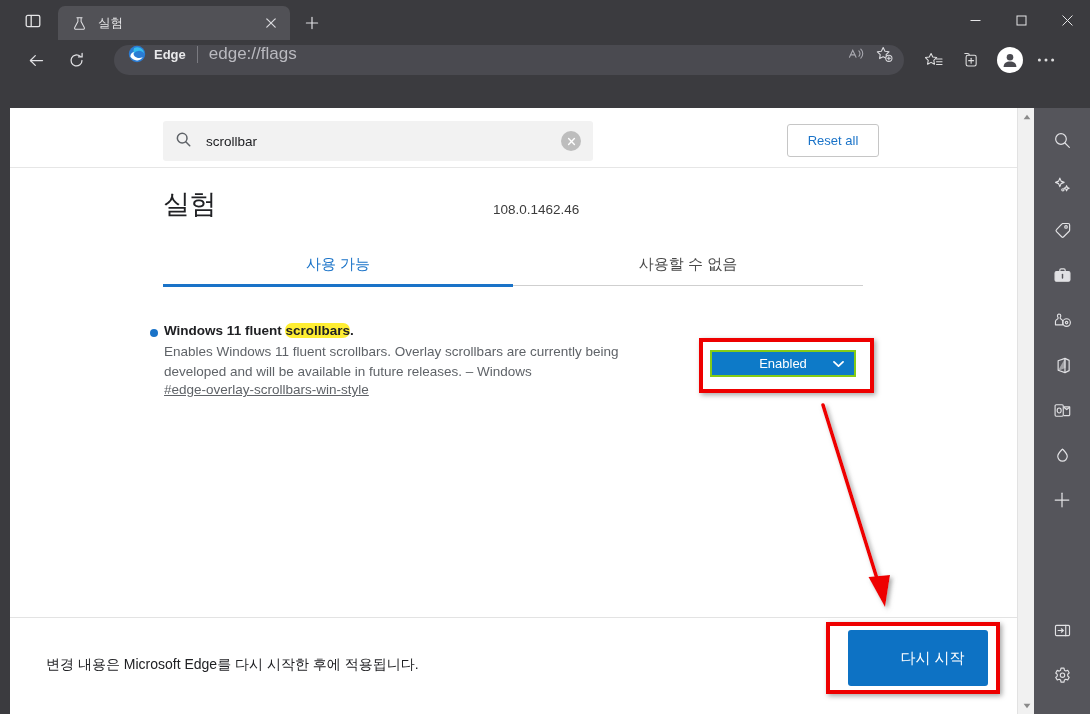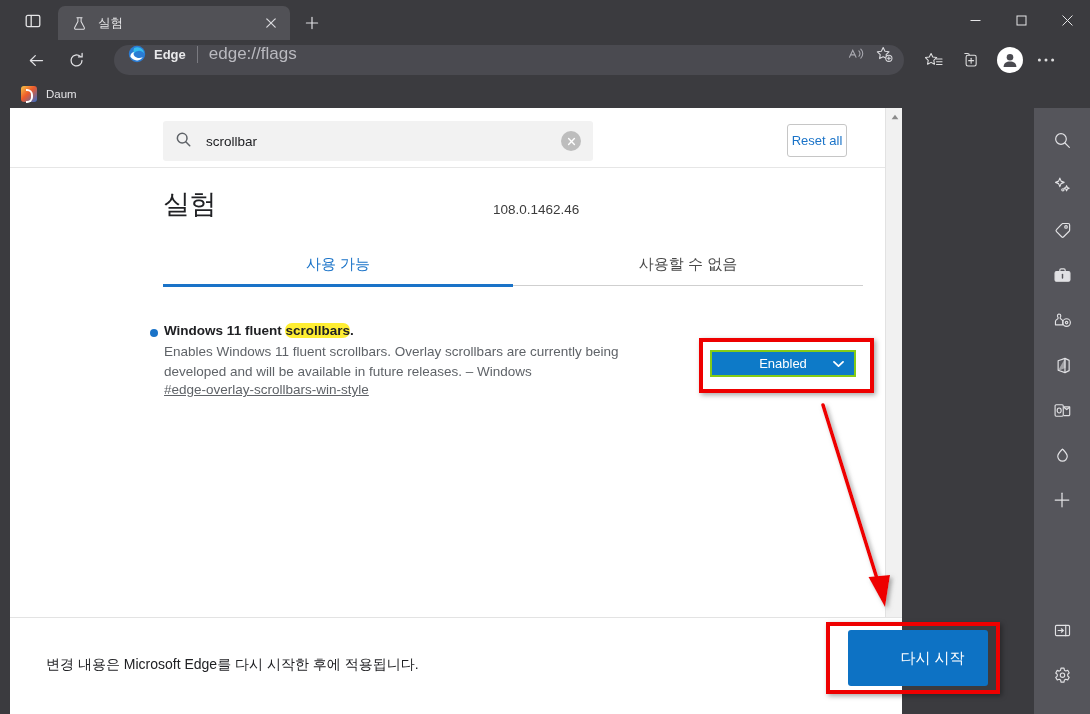--- a/index.html
+++ b/index.html
@@ -157,21 +157,21 @@
     border-radius: 5px; cursor: pointer; flex: none;
   }
   .sb-bottom {
     position: absolute; bottom: 12px; left: 0; width: 56px;
     display: flex; flex-direction: column; align-items: center;
   }
 
   
   .page {
     position: absolute; left: 10px; top: 108px;
-    width: 892px; height: 606px;
+    width: 1024px; height: 606px;
     background: #ffffff;
     overflow: hidden;
   }
   .page-scroll-track {
     position: absolute; right: 0; top: 0; width: 17px; height: 606px;
     background: #f1f1f1;
     border-left: 1px solid #e2e2e2;
   }
   .sb-arrow {
     position: absolute; left: 0; width: 17px; height: 17px;
@@ -202,21 +202,21 @@
     font-family: "Liberation Sans", sans-serif;
   }
   .clear-btn {
     width: 20px; height: 20px; border-radius: 50%;
     background: #bdbdbd;
     display: flex; align-items: center; justify-content: center;
     cursor: pointer; flex: none;
   }
   .reset-all-btn {
     position: absolute; left: 787px; top: 124px;
-    width: 60px; height: 33px;
+    width: 92px; height: 33px;
     background: #ffffff;
     border: 1px solid #c6c6c6;
     border-radius: 3px;
     color: #1a73c8; font-size: 13px;
     display: flex; align-items: center; justify-content: center;
     cursor: pointer;
     font-family: "Liberation Sans", sans-serif;
   }
 
   .page-title {
@@ -447,26 +447,20 @@
     </div>
     <div class="toolbar-btn">
       <svg width="18" height="6" viewBox="0 0 18 6" fill="#dededf">
         <circle cx="2.4" cy="3" r="1.5"></circle>
           <circle cx="9" cy="3" r="1.5"></circle>
           <circle cx="15.6" cy="3" r="1.5"></circle>
       </svg>
     </div>
   </div>
 
-  <div class="favbar">
-    <div class="fav-item">
-      <span class="fav-icon"></span>
-      <span class="fav-label">Daum</span>
-    </div>
-  </div>
 
   <div class="edge-sidebar">
     <div class="sb-icon">
       <svg width="19" height="19" viewBox="0 0 20 20" fill="none" stroke="#e1e1e4" stroke-width="1.25" stroke-linecap="round">
         <circle cx="8.4" cy="8.4" r="5.6"></circle>
           <line x1="12.6" y1="12.6" x2="17.2" y2="17.2"></line>
       </svg>
     </div>
     <div class="sb-icon">
       <svg width="19" height="19" viewBox="0 0 20 20" fill="none" stroke="#e1e1e4" stroke-width="1.2" stroke-linejoin="round">

